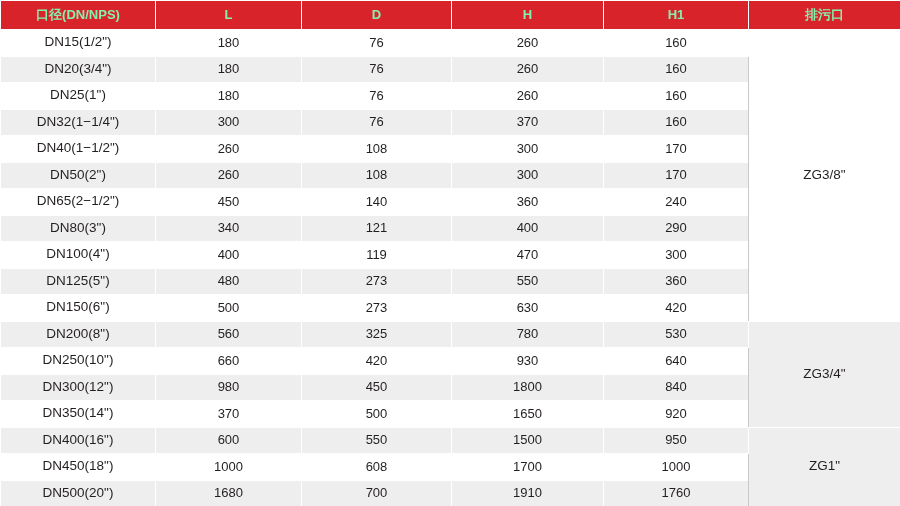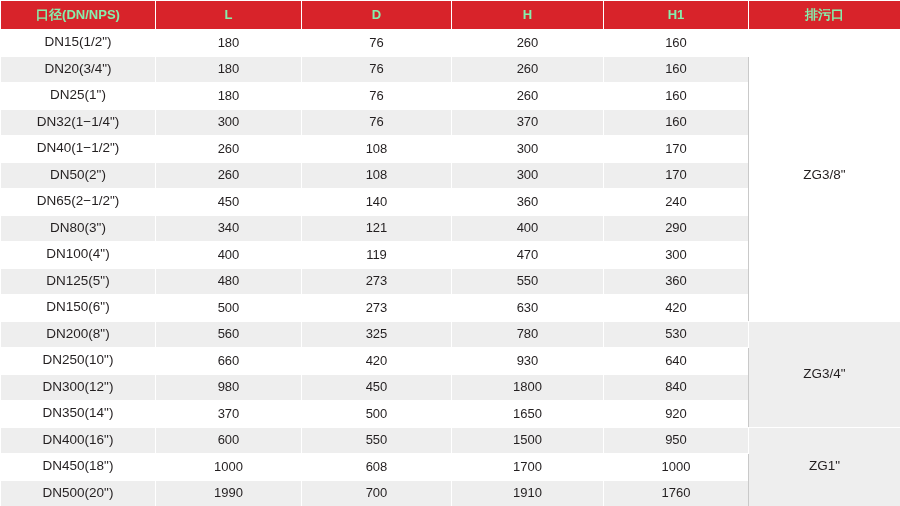--- a/index.html
+++ b/index.html
@@ -210,19 +210,19 @@
       </tr>
       <tr class="odd">
         <td class="name-cell">DN450(18")</td>
         <td>1000</td>
         <td>608</td>
         <td>1700</td>
         <td>1000</td>
       </tr>
       <tr class="even">
         <td class="name-cell">DN500(20")</td>
-        <td>1990</td>
+        <td>1680</td>
         <td>700</td>
         <td>1910</td>
         <td>1760</td>
       </tr>
     </tbody>
 </table>
 
 </body></html>

